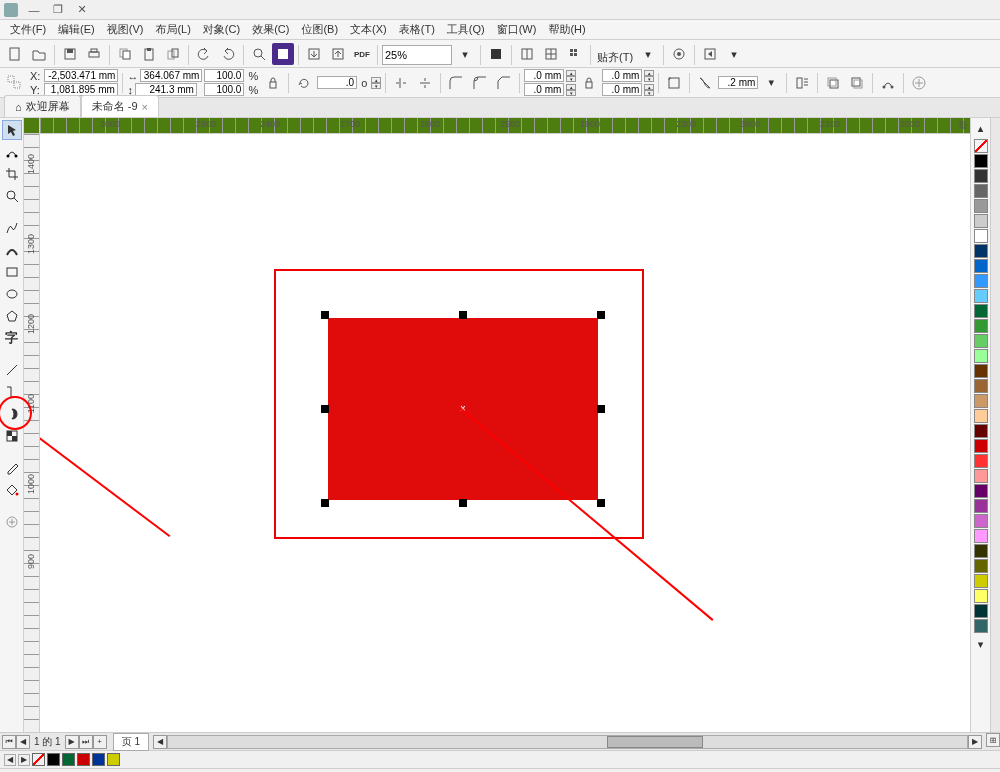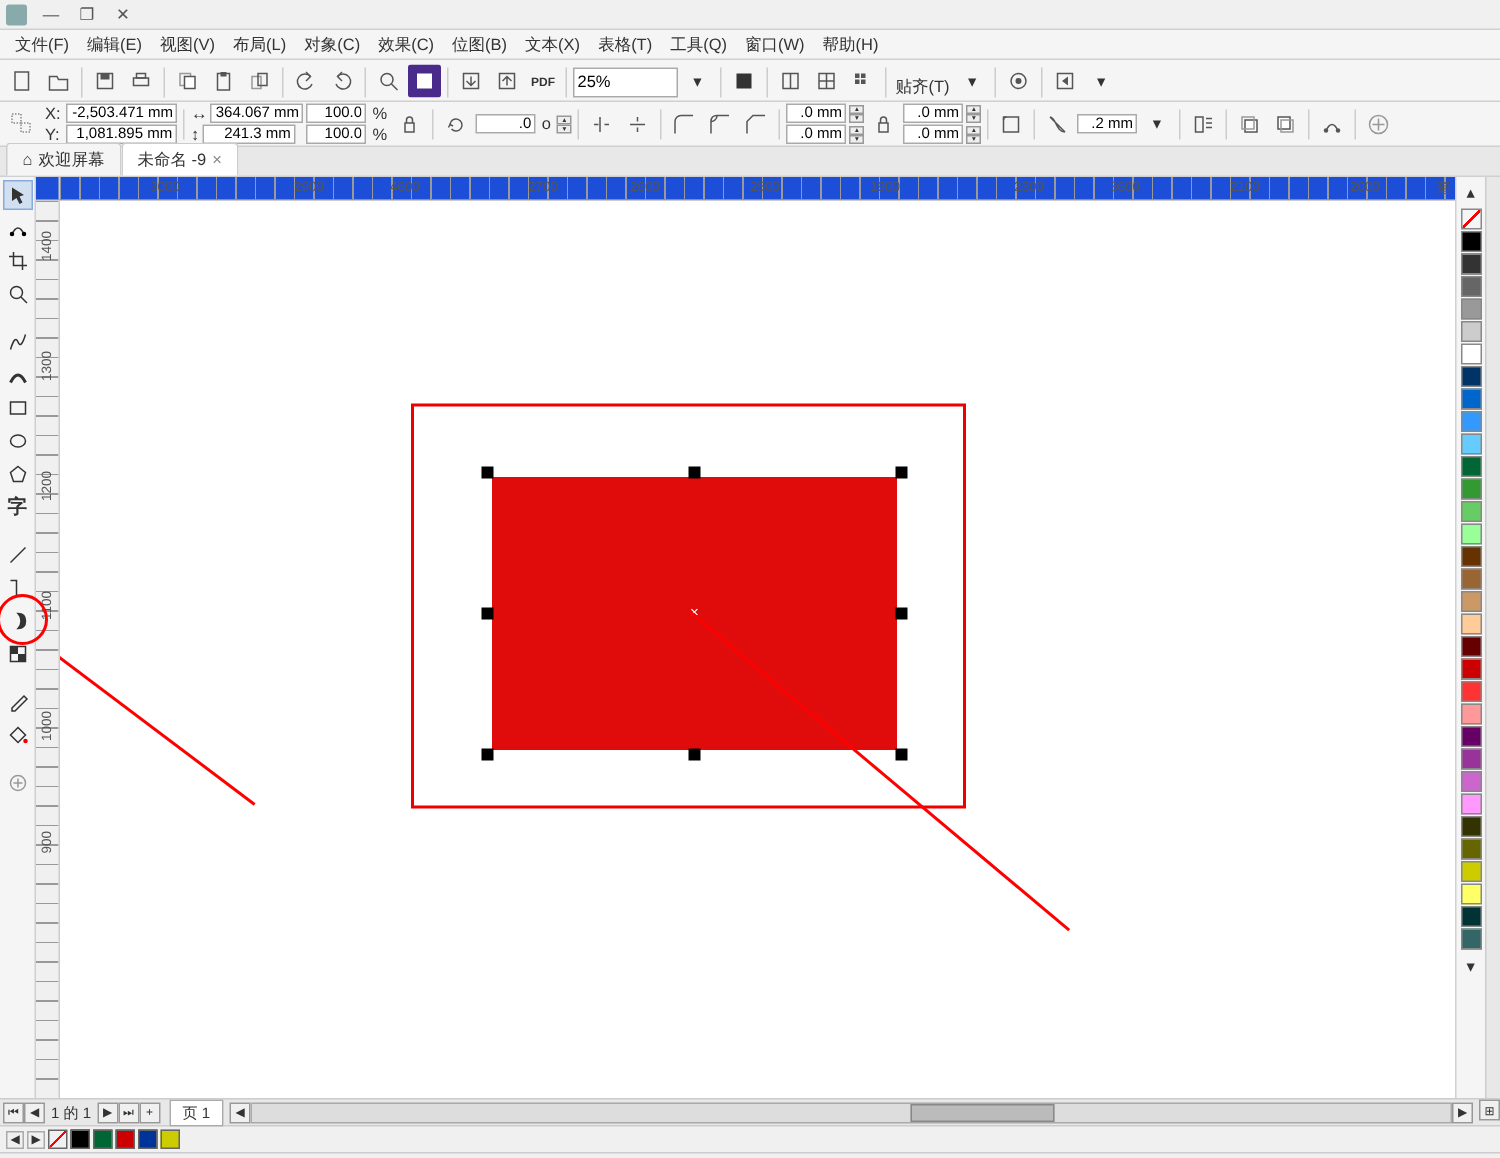--- a/index.html
+++ b/index.html
@@ -33,21 +33,21 @@
 .tab{ padding:3px 10px; background:#f5f5f5; border:1px solid #ccc; border-bottom:none; border-radius:3px 3px 0 0; display:flex; align-items:center; gap:4px; font-size:11px;}
 .tab.active{ background:#fff; }
 .tab .close{ color:#888;}
 
 .workarea{ display:flex; height:614px; }
 .toolbox{ width:24px; background:#f5f5f5; border-right:1px solid #d0d0d0; display:flex; flex-direction:column; align-items:center; padding-top:2px; gap:2px;}
 .tool{ width:20px; height:20px; display:flex; align-items:center; justify-content:center; border:1px solid transparent;}
 .tool.active{ background:#d0e0f0; border-color:#88aadd;}
 
 .rulerarea{ flex:1; display:flex; flex-direction:column; background:#fff; position:relative;}
-.hruler{ height:16px; background:#1d4ed8; border-bottom:1px solid #ccc; display:flex; position:relative; overflow:hidden;}
+.hruler{ height:16px; background:#4d7c0f; border-bottom:1px solid #ccc; display:flex; position:relative; overflow:hidden;}
 .hruler .corner{width:16px; height:16px; border-right:1px solid #ccc; flex-shrink:0;}
 .hruler .ticks{ position:relative; flex:1; background:repeating-linear-gradient(to right, #999 0, #999 1px, transparent 1px, transparent 13px);}
 .hruler .major{position:absolute; top:1px; font-size:9px; color:#555;}
 .canvaswrap{ flex:1; display:flex;}
 .vruler{ width:16px; background:#f0f0f0; border-right:1px solid #ccc; position:relative; overflow:hidden;}
 .vruler .ticks{position:absolute; inset:0; background:repeating-linear-gradient(to bottom, #999 0, #999 1px, transparent 1px, transparent 13px);}
 .vruler .major{position:absolute; left:2px; font-size:9px; color:#555; writing-mode:vertical-rl; transform:rotate(180deg);}
 .canvas{ flex:1; background:#fff; position:relative; overflow:hidden;}
 
 .colorcol{ width:20px; background:#f5f5f5; border-left:1px solid #d0d0d0; display:flex; flex-direction:column; align-items:center; padding-top:4px;}
@@ -531,22 +531,22 @@
         </svg>
       </div>
   </div>
 
   <div class="rulerarea">
     <div class="hruler">
       <div class="corner"></div>
       <div class="ticks">
         <span class="major" style="left:60px">3000</span>
         <span class="major" style="left:156px">2900</span>
-        <span class="major" style="left:220px">4600</span>
-        <span class="major" style="left:312px">2700</span>
+        <span class="major" style="left:220px">2400</span>
+        <span class="major" style="left:300px">2700</span>
         <span class="major" style="left:380px">2600</span>
         <span class="major" style="left:460px">2500</span>
         <span class="major" style="left:540px">1900</span>
         <span class="major" style="left:636px">2300</span>
         <span class="major" style="left:700px">3600</span>
         <span class="major" style="left:780px">2100</span>
         <span class="major" style="left:860px">2000</span>
         <span class="major" style="left:918px">毫米</span>
       </div>
     </div>

